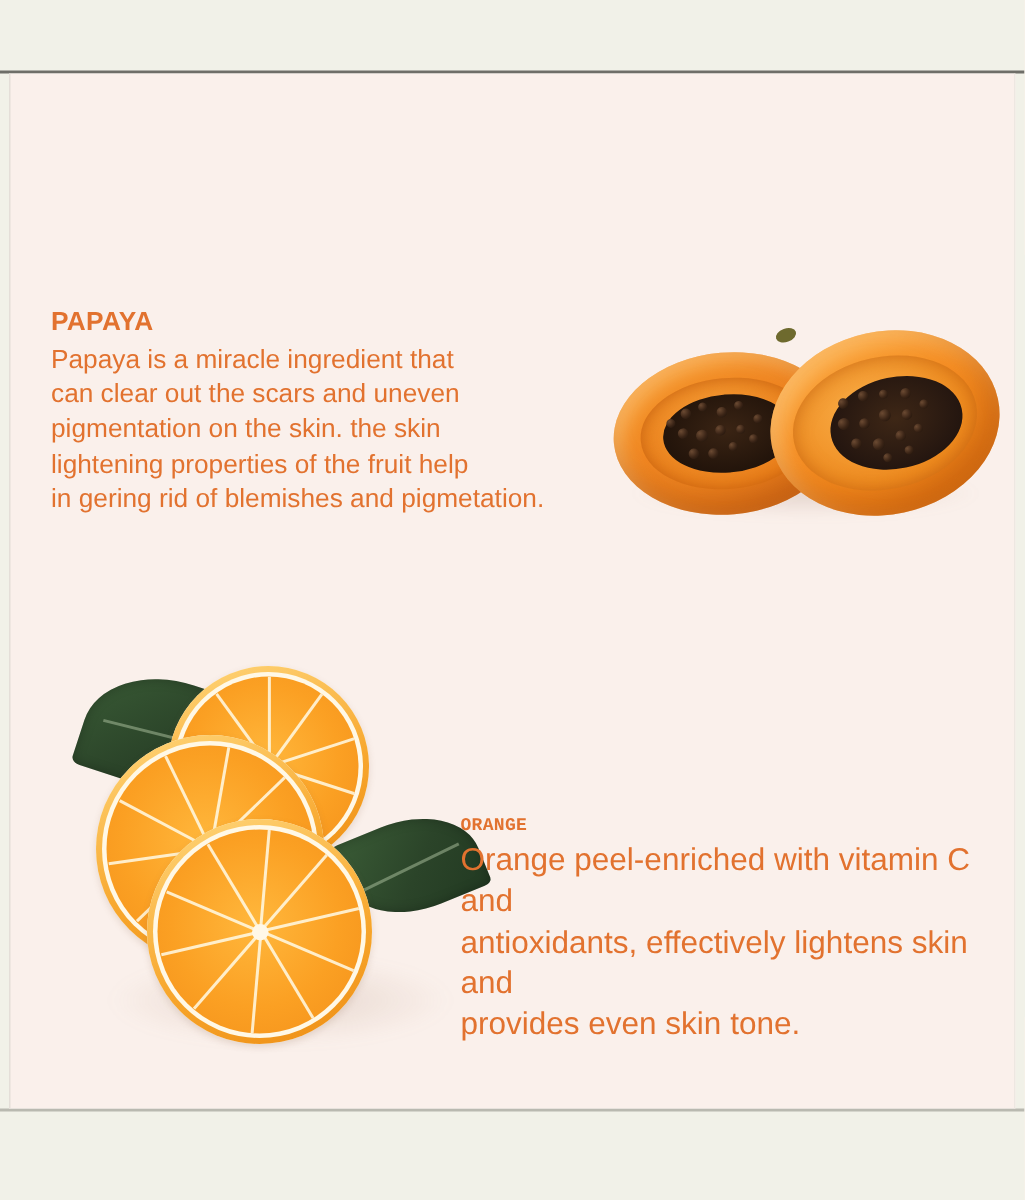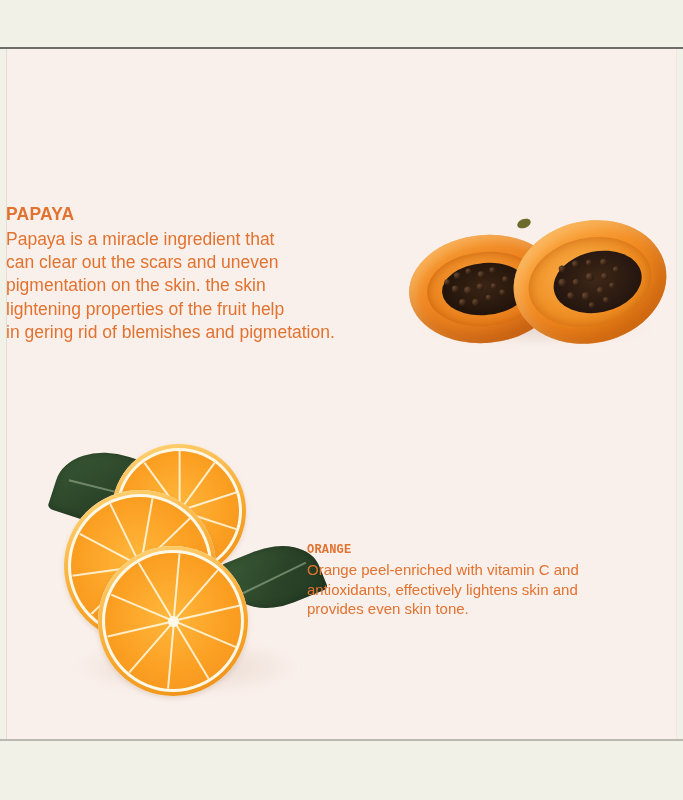--- a/index.html
+++ b/index.html
@@ -95,32 +95,32 @@
     font-weight: normal;
     font-size: 17.5px;
     color: #E2722F;
     line-height: 1.33;
     margin: 0;
     white-space: pre-line;
   }
 
   .papaya-text {
     position: absolute;
-    left: 0;
+    left: 28px;
     top: 155px;
     width: 420px;
   }
   .orange-text {
     position: absolute;
     left: 301px;
     top: 494px;
     width: 352px;
   }
   .orange-text .block-heading { font-size: 12px; font-family: Liberation Mono, monospace; }
-  .orange-text .block-body { font-size: 15px; line-height: 1.3; }
+  .orange-text .block-body { font-size: 21px; line-height: 1.3; }
 
   
   .papaya-art {
     position: absolute;
     left: 399px;
     top: 168px;
     width: 262px;
     height: 140px;
   }
   .papaya-shadow {

